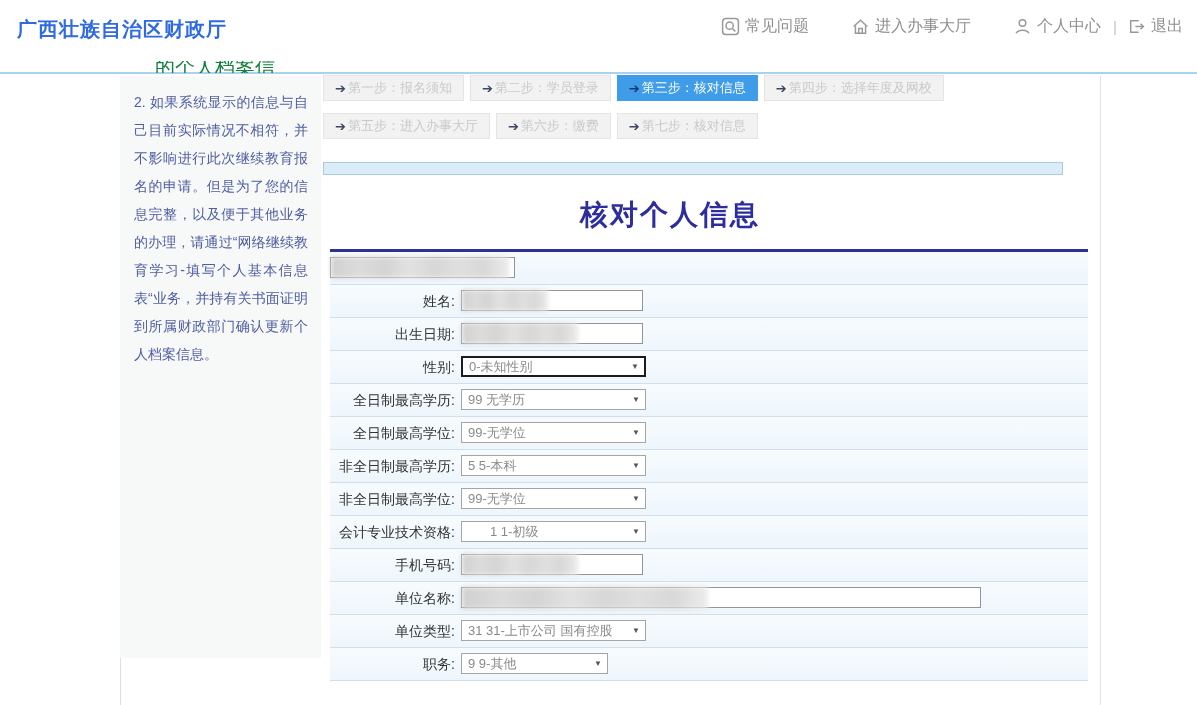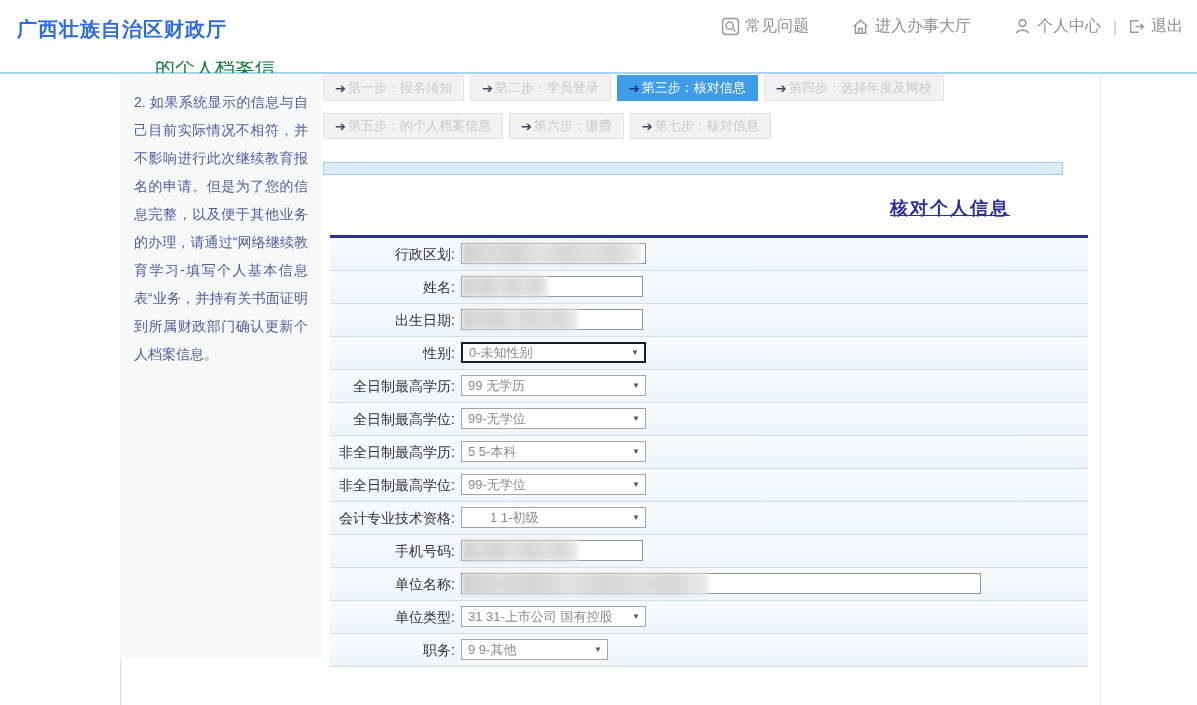--- a/index.html
+++ b/index.html
@@ -38,22 +38,22 @@
     margin:0 6px 12px 0; background:#f2f2f2; border:1px solid #e4e4e4;
     font-size:13px; color:#c9c9c9; cursor:pointer; white-space:nowrap; }
   .tab .arrow { font-weight:bold; color:#3d4668; margin-right:2px; font-size:13px; }
   .tab.active { background:#3f9ce8; border-color:#3f9ce8; color:#fff; }
   .tab.active .arrow { color:#17386e; }
 
   .progress-strip { width:740px; height:13px; margin-top:11px;
     background:#d9ecf8; border:1px solid #aacbe0; }
 
   .form-title { width:758px; margin:21px 0 15px 7px; padding-right:78px;
-    text-align:right; font-family:"Liberation Serif","DejaVu Serif",serif;
-    font-weight:bold; font-size:18px; color:#2d2d9e; letter-spacing:2px;text-decoration:underline; }
+    text-align:center; font-family:"Liberation Serif","DejaVu Serif",serif;
+    font-weight:bold; font-size:28px; color:#2d2d9e; letter-spacing:2px; }
 
   .form-table { width:758px; margin-left:7px; border-top:3px solid #2e3192; }
   .form-row { display:flex; height:33px; background:linear-gradient(180deg,#f7fbfe 0%,#eef6fc 100%);
     border-bottom:1px solid #cfe0ec; }
   .row-label { width:131px; padding-right:6px; text-align:right;
     font-size:14px; color:#333; line-height:32px; white-space:nowrap; }
   .row-ctrl { position:relative; flex:1; padding-top:5px; }
 
   .ctl-input { position:relative; height:21px; background:#fff; border:1px solid #949494; }
   .ctl-select { position:relative; height:21px; background:#fff; border:1px solid #a5a5a5;
@@ -140,36 +140,35 @@
       <div class="tab active">
         <span class="arrow">➔</span>
         <span>第三步：核对信息</span>
       </div>
       <div class="tab">
         <span class="arrow">➔</span>
         <span>第四步：选择年度及网校</span>
       </div>
       <div class="tab">
         <span class="arrow">➔</span>
-        <span>第五步：的个人档案信息</span>
+        <span>第五步：进入办事大厅</span>
       </div>
       <div class="tab">
         <span class="arrow">➔</span>
         <span>第六步：缴费</span>
       </div>
       <div class="tab">
         <span class="arrow">➔</span>
         <span>第七步：核对信息</span>
       </div>
     </div>
   <div class="progress-strip"></div>
   <div class="form-title">核对个人信息</div>
   <div class="form-table">
       <div class="form-row">
-        <div class="row-label">行政区划:</div>
         <div class="row-ctrl">
           <div class="ctl-input" style="width: 185px;"></div>
           <div class="redact" style="left: 1px; top: 5px; width: 178px; height: 21px;"></div>
         </div>
       </div>
       <div class="form-row">
         <div class="row-label">姓名:</div>
         <div class="row-ctrl">
           <div class="ctl-input" style="width: 182px;"></div>
           <div class="redact" style="left: 1px; top: 5px; width: 86px; height: 21px;"></div>

